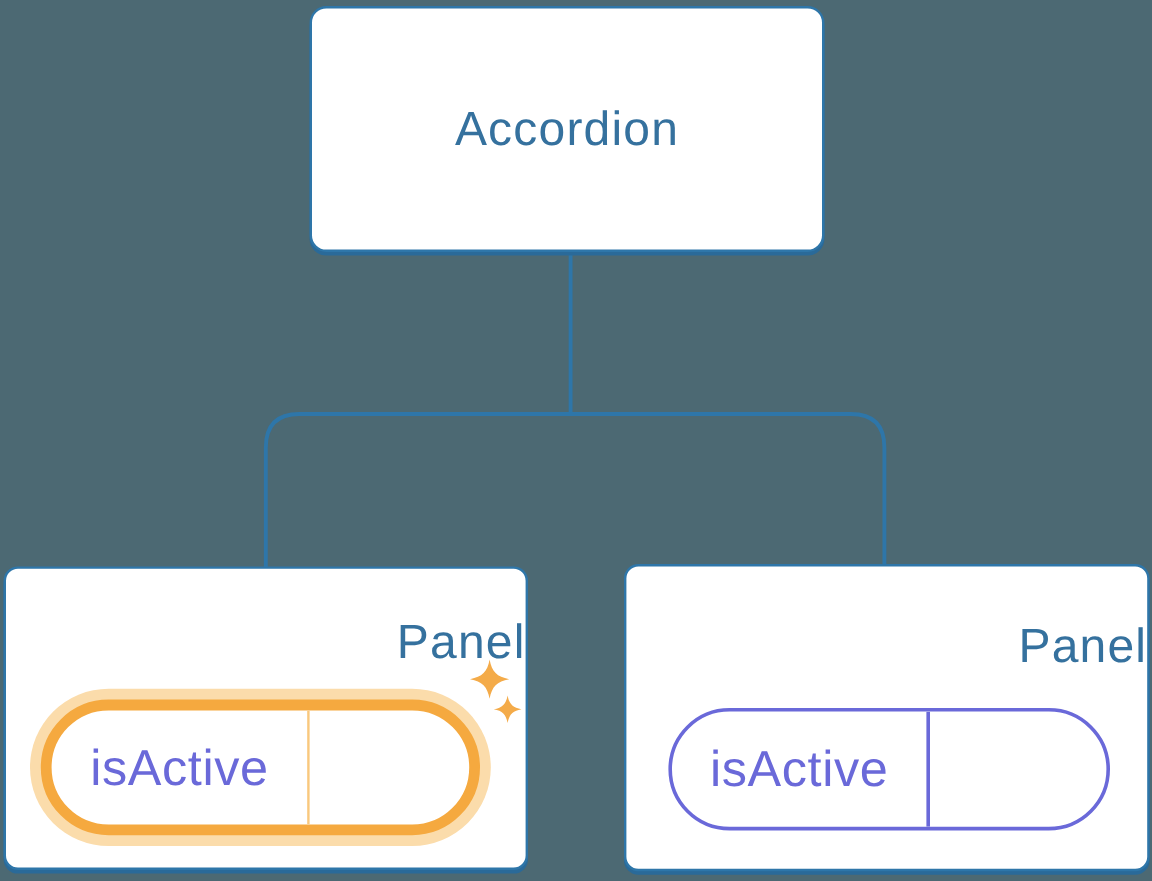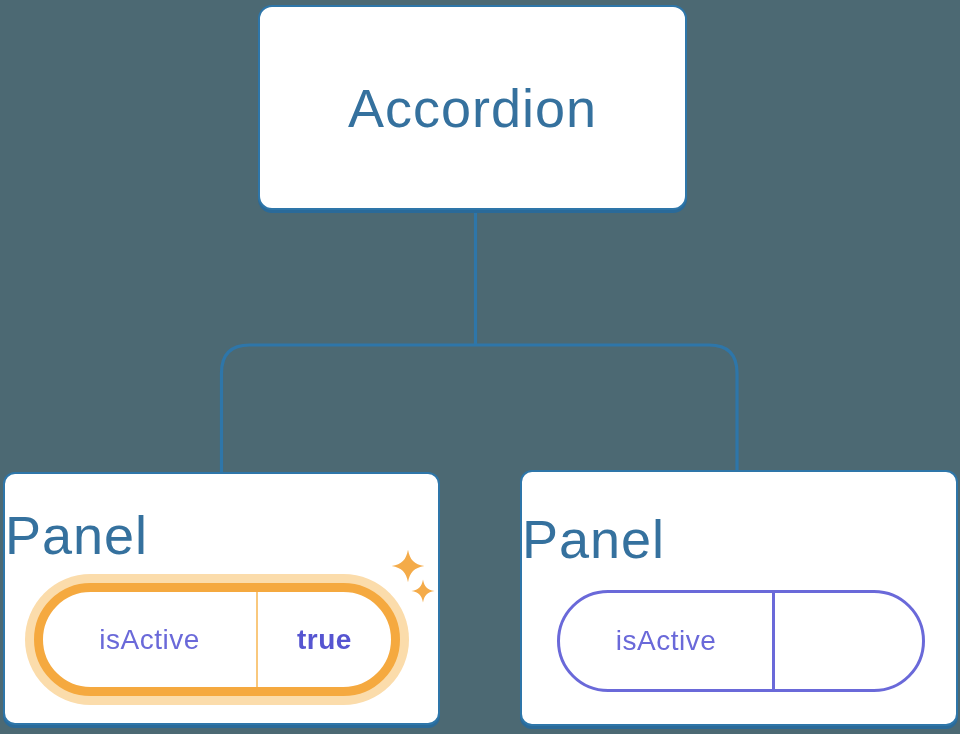--- a/index.html
+++ b/index.html
@@ -26,33 +26,33 @@
     background:var(--card-bg);
     border:2.5px solid var(--card-border);
     box-shadow:0 3px 0 var(--card-shadow);
   }
   .card.root{left:258px;top:5px;width:429px;height:205px;border-radius:14px;
     display:flex;align-items:center;justify-content:center;}
   .card.panel-left{left:3px;top:472px;width:437px;height:253px;border-radius:12px;}
   .card.panel-right{left:520px;top:470px;width:438px;height:256px;border-radius:12px;}
   .title{
     color:var(--title-text);
-    font-size:54px;line-height:40px;font-weight:500;letter-spacing:1px;
-    text-align:left;white-space:nowrap;
+    font-size:40px;line-height:40px;font-weight:500;letter-spacing:1px;
+    text-align:right;white-space:nowrap;
   }
   .panel-title{position:absolute;left:0;right:0;}
   .panel-left .panel-title{top:41px;}
   .panel-right .panel-title{top:47px;}
   .pill{
     position:absolute;display:flex;align-items:stretch;
     background:var(--card-bg);border-radius:999px;overflow:hidden;
   }
   .pill .cell{
     display:flex;align-items:center;justify-content:center;
-    font-size:28px;letter-spacing:0.5px;color:var(--prop-text);white-space:nowrap;text-align:center;
+    font-size:42px;letter-spacing:0.5px;color:var(--prop-text);white-space:nowrap;text-align:center;
   }
   .pill-active{
     left:29px;top:109px;width:366px;height:113px;
     border:9px solid var(--active-border);
     box-shadow:0 0 0 9px var(--active-glow);
   }
   .pill-active .divider{width:2px;background:var(--active-divider);}
   .pill-active .cell.name{width:213px;}
   .pill-active .cell.value{flex:1;font-weight:bold;color:var(--prop-value-active-text);}
   .pill-inactive{
@@ -78,21 +78,20 @@
 
   <div class="card root">
     <div class="title">Accordion</div>
   </div>
 
   <div class="card panel-left">
     <div class="title panel-title">Panel</div>
     <div class="pill pill-active">
       <div class="cell name">isActive</div>
       <div class="divider"></div>
-      <div class="cell value">true</div>
     </div>
     <svg class="sparkle large" viewBox="0 0 100 100" xmlns="http://www.w3.org/2000/svg" aria-hidden="true">
       <path d="M50 2 C55.5 32 68 44.5 98 50 C68 55.5 55.5 68 50 98 C44.5 68 32 55.5 2 50 C32 44.5 44.5 32 50 2 Z" fill="var(--sparkle)"></path>
     </svg>
     <svg class="sparkle small" viewBox="0 0 100 100" xmlns="http://www.w3.org/2000/svg" aria-hidden="true">
       <path d="M50 2 C55.5 32 68 44.5 98 50 C68 55.5 55.5 68 50 98 C44.5 68 32 55.5 2 50 C32 44.5 44.5 32 50 2 Z" fill="var(--sparkle)"></path>
     </svg>
   </div>
 
   <div class="card panel-right">

